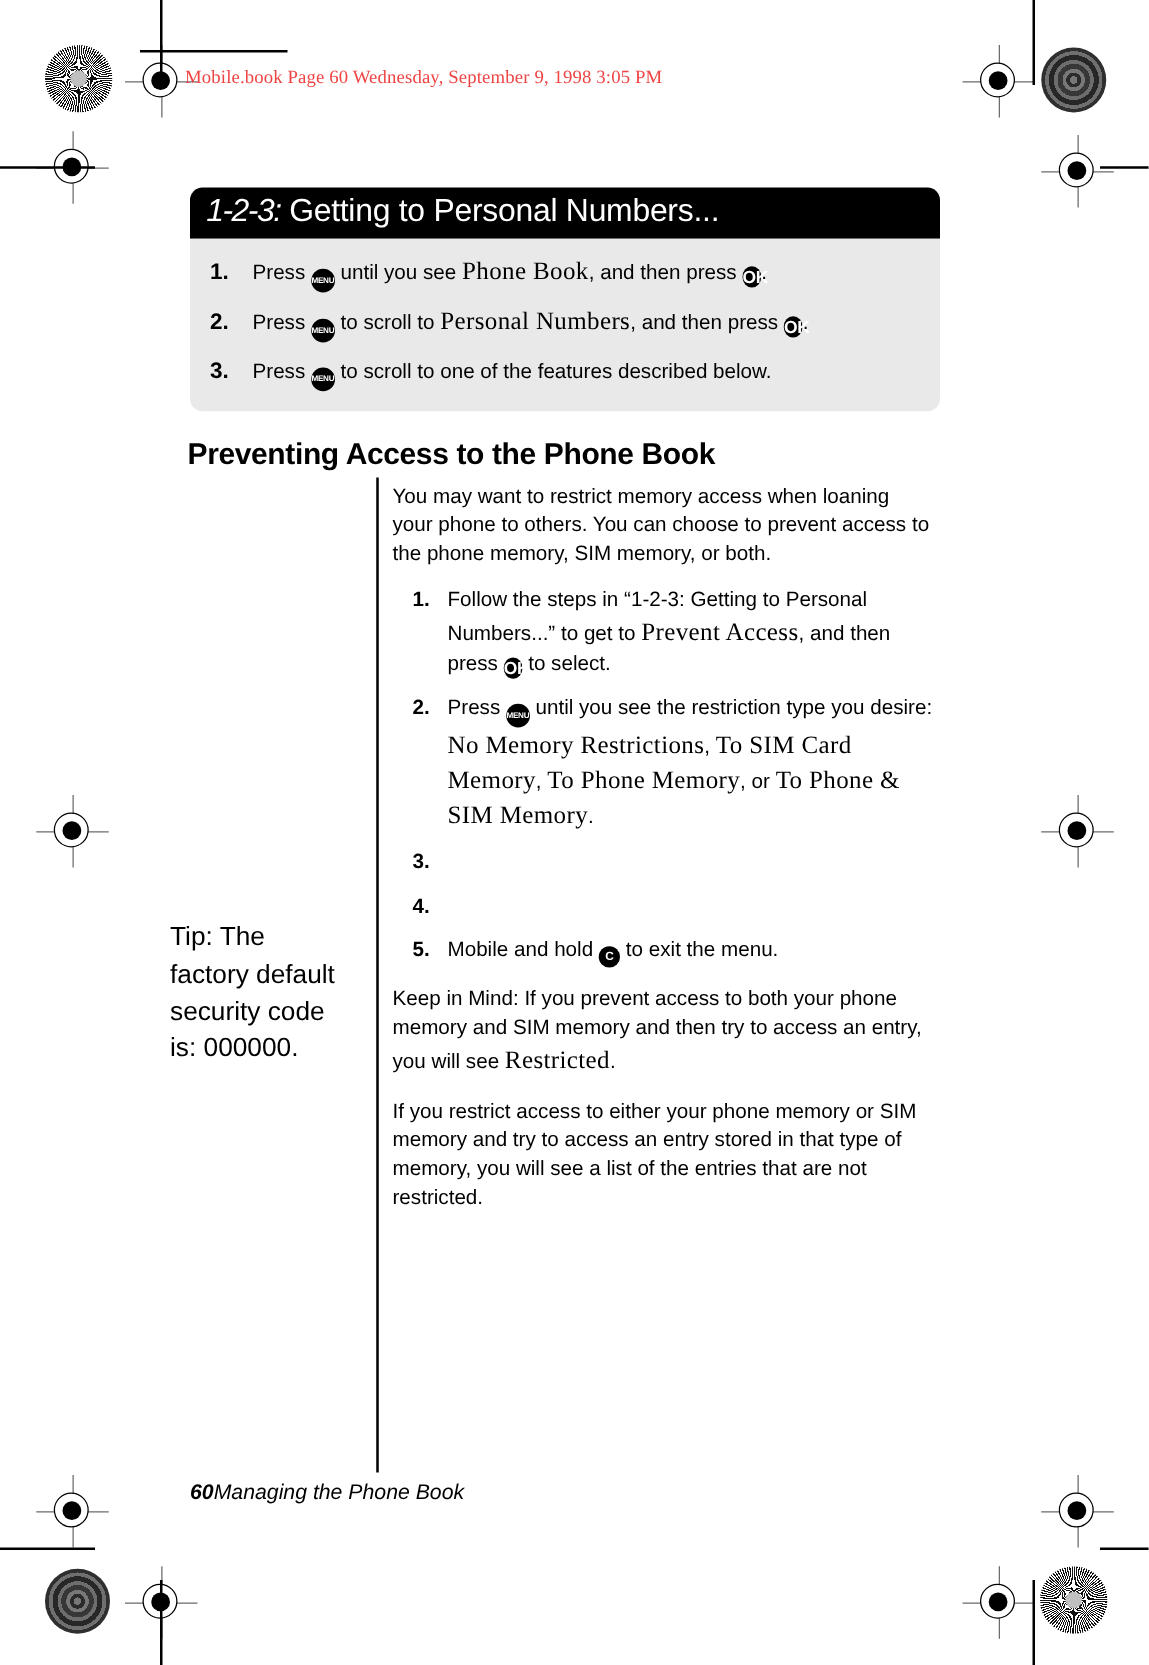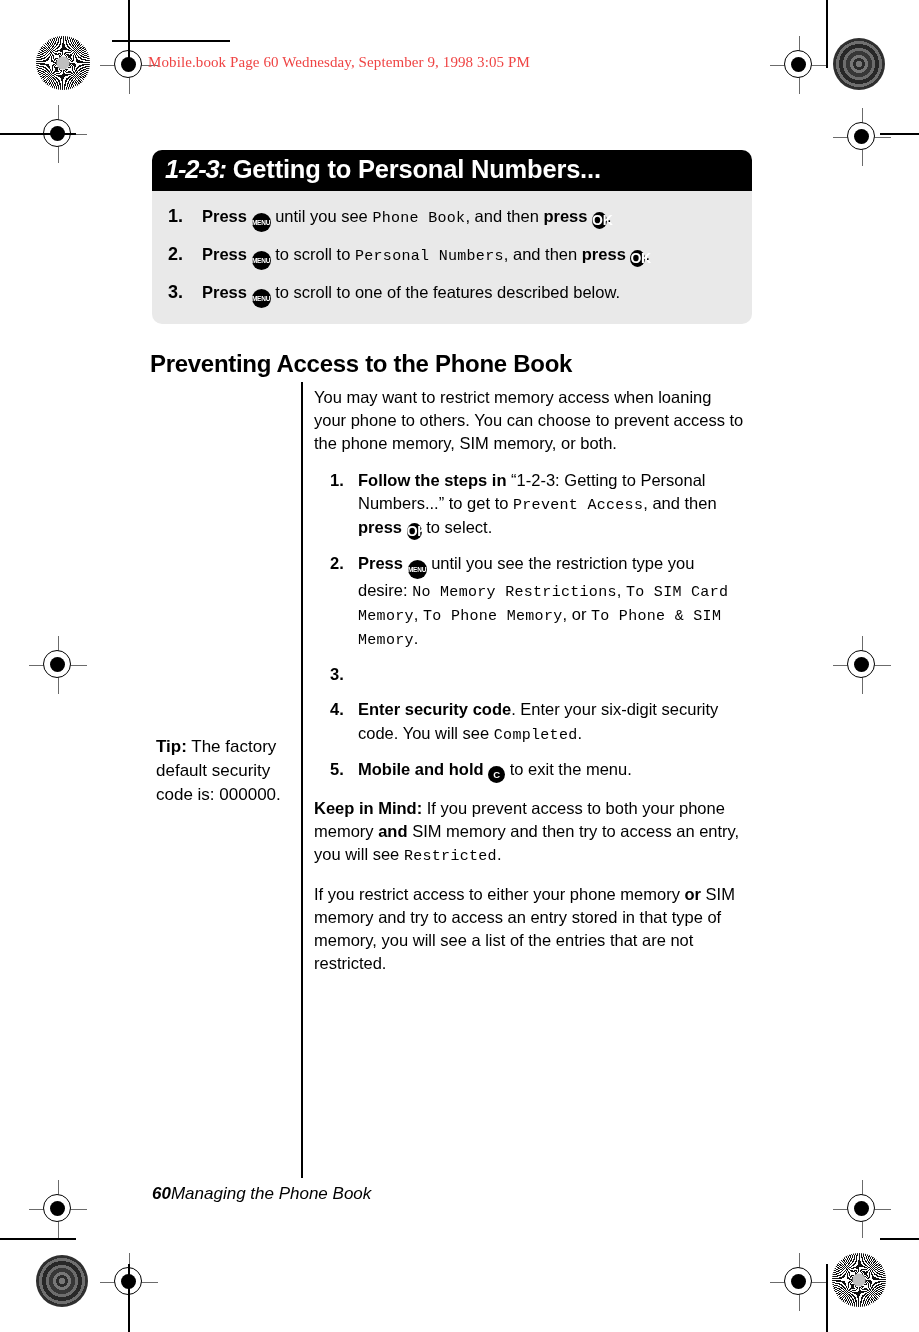--- a/index.html
+++ b/index.html
@@ -101,21 +101,21 @@
     left: 152px;
     top: 150px;
     width: 600px;
   }
   .callout-title {
     background: #000000;
     color: #ffffff;
     border-radius: 10px 10px 0 0;
     padding: 5px 0 7px 13px;
     font-size: 25.5px;
-    font-weight: bold;
+    font-weight: normal;
     letter-spacing: -0.2px;
     line-height: 1.12;
     white-space: nowrap;
   }
   .callout-title .num {
     font-style: italic;
     letter-spacing: -1.2px;
   }
   .callout-body {
     background: #e9e9e9;
@@ -155,24 +155,24 @@
     left: 301px;
     top: 382px;
     width: 1.5px;
     height: 796px;
     background: #000;
   }
 
   
   .tip-block {
     position: absolute;
-    left: 156px;
+    left: 136px;
     top: 735px;
     width: 135px;
-    font-size: 17px;
+    font-size: 21px;
     line-height: 1.42;
   }
 
   
   .main-col {
     position: absolute;
     left: 314px;
     top: 386px;
     width: 434px;
   }
@@ -198,24 +198,24 @@
   }
   ol.steps > li:last-child { margin-bottom: 0; }
   ol.steps > li .li-num {
     font-weight: bold;
     flex: 0 0 28px;
     width: 28px;
   }
   ol.steps > li .li-text { flex: 1 1 auto; }
 
   
-  b, .b { font-weight: bold; }
+  b, .b { font-weight: normal; }
   .mono {
-    font-family: Liberation Mono, monospace;
-    font-size: 15px;
+    font-family: Liberation Serif, serif;
+    font-size: 20px;
     letter-spacing: 0.3px;
   }
 
   .key {
     display: inline-block;
     background: #000000;
     color: #ffffff;
     border-radius: 50%;
     text-align: center;
     vertical-align: -3px;
@@ -382,21 +382,20 @@
       <span class="li-num">2.</span>
       <span class="li-text"><b>Press</b> <span class="key menu">MENU</span> <span>until you see the restriction type you desire:</span> <span class="mono">No Memory Restrictions</span><span>,</span> <span class="mono">To SIM Card Memory</span><span>,</span> <span class="mono">To Phone Memory</span><span>, or</span> <span class="mono">To Phone &amp; SIM Memory</span><span>.</span></span>
     </li>
 
     <li>
       <span class="li-num">3.</span>
     </li>
 
     <li>
       <span class="li-num">4.</span>
-      <span class="li-text"><b>Enter security code</b><span>. Enter your six-digit security code. You will see</span> <span class="mono">Completed</span><span>.</span></span>
     </li>
 
     <li>
       <span class="li-num">5.</span>
       <span class="li-text"><b>Mobile and hold</b> <span class="key c">C</span> <span>to exit the menu.</span></span>
     </li>
 
   </ol>
 
   <p class="para"><b>Keep in Mind:</b> <span>If you prevent access to both your phone memory</span> <b>and</b> <span>SIM memory and then try to access an entry, you will see</span> <span class="mono">Restricted</span><span>.</span></p>

